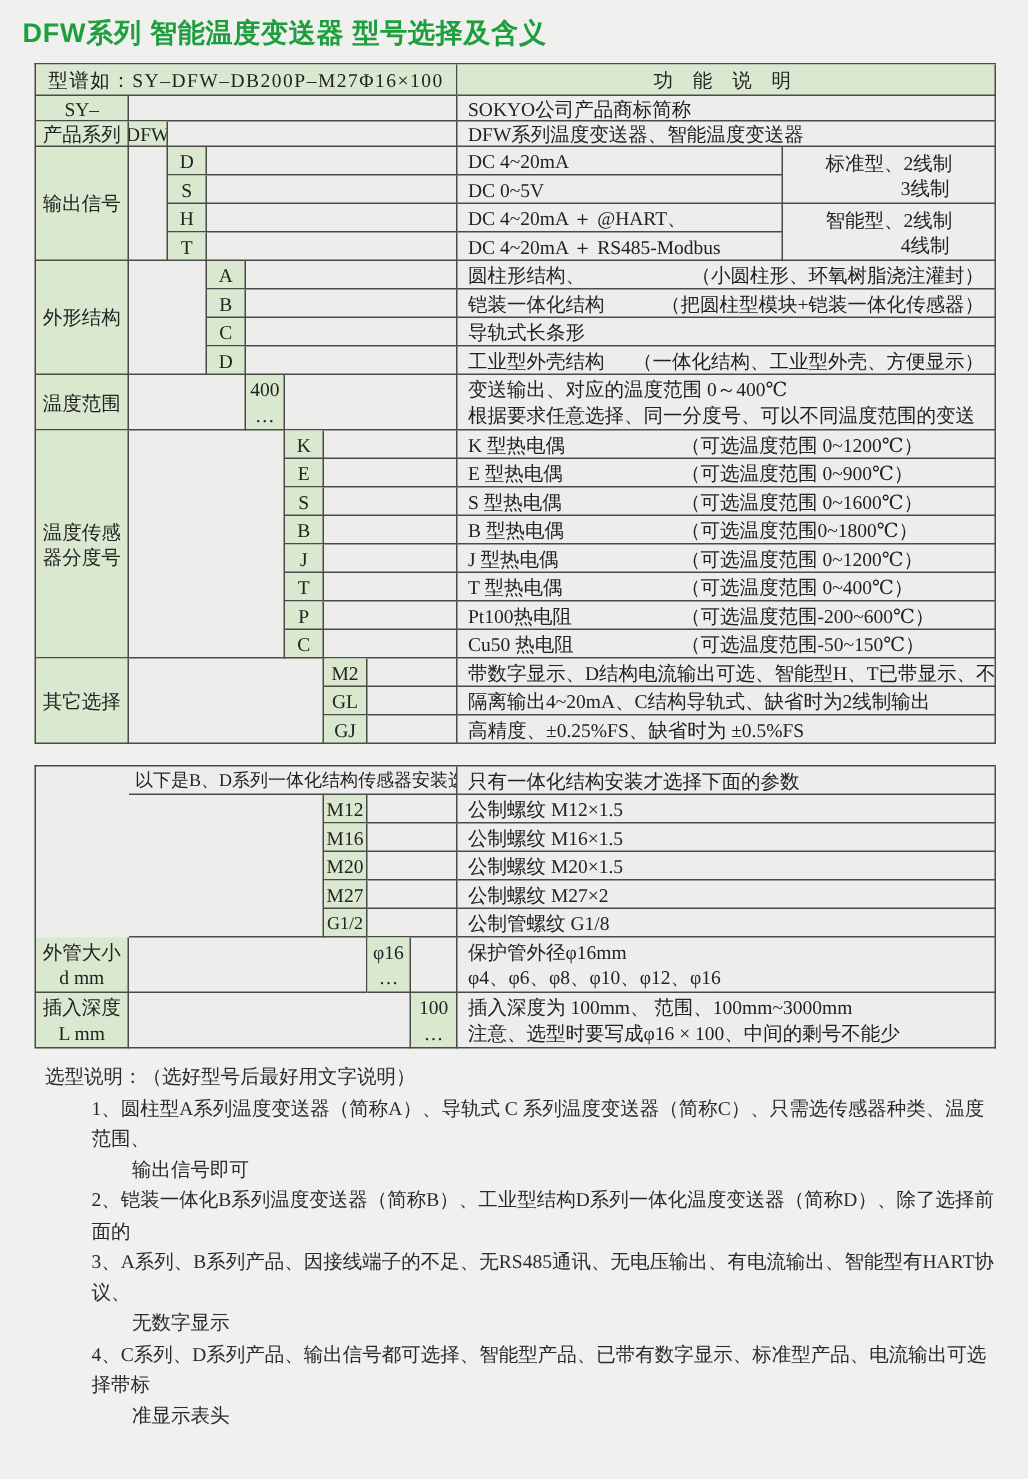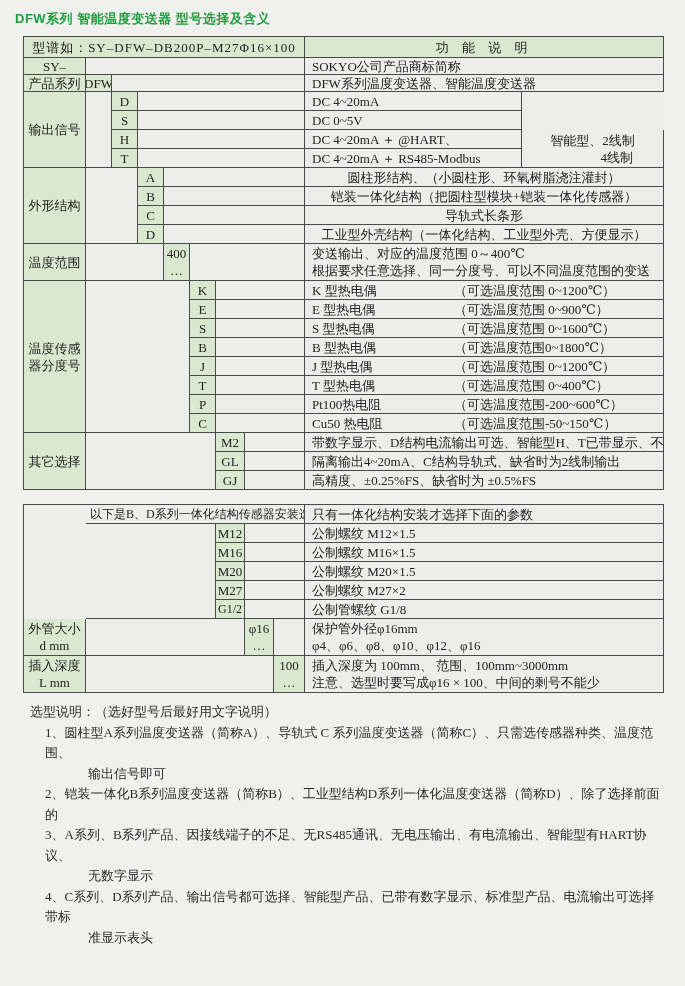--- a/index.html
+++ b/index.html
@@ -4,50 +4,50 @@
 <style>
   html,body{margin:0;padding:0;}
   body{
     width:685px;height:986px;overflow:hidden;
     background:#f0f0ee;color:#222;
     font-family:"Liberation Serif","DejaVu Serif",serif;
   }
   .title{
     margin:10px 16px 0 15px;
     font-family:"Liberation Sans","DejaVu Sans",sans-serif;
-    font-weight:bold;font-size:13px;letter-spacing:.5px;
+    font-weight:bold;font-size:18px;letter-spacing:.5px;
     color:#1f9e3e;
   }
   .tbl{
     display:grid;margin-left:23px;width:640px;
     border-top:1px solid #4a4a4a;border-left:1px solid #4a4a4a;
     background:#ededeb;
     grid-template-columns:62px 26px 26px 26px 26px 26px 29px 29px 31px 217px 142px;
   }
   #t1{margin-top:8px;grid-template-rows:21px 17px 17px repeat(8,19px) 37px repeat(11,19px);}
   #t2{margin-top:14px;grid-template-rows:repeat(6,19px) 37px 37px;}
   .c{
     border-right:1px solid #4a4a4a;border-bottom:1px solid #4a4a4a;
     display:flex;align-items:center;justify-content:center;
     font-size:13px;line-height:15px;white-space:nowrap;overflow:hidden;
   }
   .g{background:#d9e8cf;}
   .d{justify-content:flex-start;padding-left:7px;}
   .two{flex-direction:column;justify-content:center;line-height:17px;}
   .desc2{flex-direction:column;align-items:flex-start;justify-content:center;line-height:17.5px;padding-left:7px;}
-  .split{justify-content:center;padding:0 7px;}
+  .split{justify-content:space-between;padding:0 7px;}
   .hdr{letter-spacing:1px;}
   .fh{letter-spacing:5px;}
   .wire{flex-direction:column;justify-content:center;line-height:17px;}
   .wire .l1{width:100%;text-align:center;}
   .wire .l2{width:100%;text-align:right;padding-right:30px;box-sizing:border-box;}
   .m140{display:inline-block;width:142px;}
   .small{font-size:12px;}
   .notes{margin:9px 0 0 30px;font-size:13px;line-height:20.5px;color:#2a2a2a;width:635px;}
-  .li{margin-left:15px;}
+  .li{margin-left:31px;}
   .cont{margin-left:58px;}
 </style>
 </head>
 <body>
 
 <div class="title">DFW系列 智能温度变送器 型号选择及含义</div>
 
 <div class="tbl" id="t1">
 
   <div class="c g hdr" style="grid-area:1/1/2/10">型谱如：SY–DFW–DB200P–M27Φ16×100</div>
@@ -69,20 +69,24 @@
   <div class="c g" style="grid-area:6/3/7/4">H</div>
   <div class="c g" style="grid-area:7/3/8/4">T</div>
   <div class="c" style="grid-area:4/4/5/10"></div>
   <div class="c" style="grid-area:5/4/6/10"></div>
   <div class="c" style="grid-area:6/4/7/10"></div>
   <div class="c" style="grid-area:7/4/8/10"></div>
   <div class="c d" style="grid-area:4/10/5/11">DC 4~20mA</div>
   <div class="c d" style="grid-area:5/10/6/11">DC 0~5V</div>
   <div class="c d" style="grid-area:6/10/7/11">DC 4~20mA ＋ @HART、</div>
   <div class="c d" style="grid-area:7/10/8/11">DC 4~20mA ＋ RS485-Modbus</div>
+  <div class="c wire" style="grid-area:4/11/6/12">
+    <span class="l1">标准型、2线制</span>
+    <span class="l2">3线制</span>
+  </div>
   <div class="c wire" style="grid-area:6/11/8/12">
     <span class="l1">智能型、2线制</span>
     <span class="l2">4线制</span>
   </div>
 
   <div class="c g" style="grid-area:8/1/12/2">外形结构</div>
   <div class="c" style="grid-area:8/2/12/4"></div>
   <div class="c g" style="grid-area:8/4/9/5">A</div>
   <div class="c g" style="grid-area:9/4/10/5">B</div>
   <div class="c g" style="grid-area:10/4/11/5">C</div>

